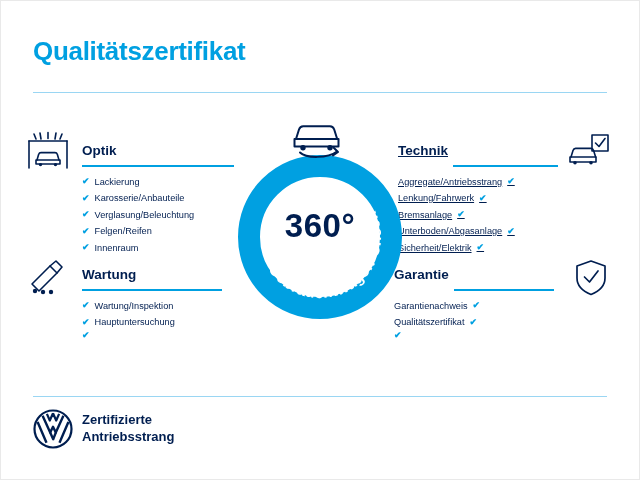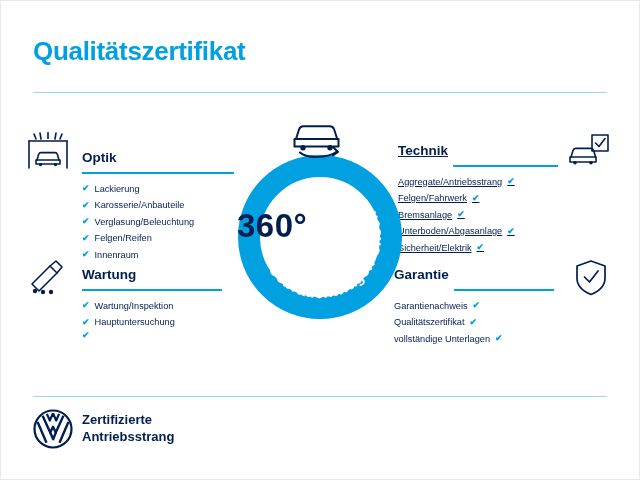--- a/index.html
+++ b/index.html
@@ -81,21 +81,21 @@
   }
 
   
   .left .block-head { justify-content: flex-start; }
   .left .items .item { justify-content: flex-start; }
   
   .right .block-head { justify-content: flex-end; flex-direction: row-reverse; }
   .right .items .item { justify-content: flex-end; flex-direction: row-reverse; }
 
   
-  #block-optik   { left: 82px;  top: 144px; width: 160px; margin-top: 7px; }
+  #block-optik   { left: 82px;  top: 144px; width: 160px; }
   #block-wartung { left: 82px;  top: 268px; width: 160px; }
   #block-technik { left: 398px; top: 144px; width: 160px; text-align: right; text-decoration: underline; }
   #block-garantie{ left: 394px; top: 268px; width: 160px; text-align: right; }
 
   #block-optik .block-rule    { width: 152px; }
   #block-wartung .block-rule  { width: 140px; }
   #block-technik .block-rule  { width: 105px; }
   #block-garantie .block-rule { width: 100px; }
 
   
@@ -119,21 +119,21 @@
   .badge-ring {
     position: absolute;
     left: 0; top: 0;
     width: 166px; height: 166px;
   }
   .badge-360 {
     position: absolute;
     left: 0;
     top: 53px;
     width: 166px;
-    text-align: left;
+    text-align: center;
     font-size: 33px;
     font-weight: bold;
     color: #001e50;
     letter-spacing: 0.5px;
   }
   .badge-car {
     position: absolute;
     left: 51px;
     top: -36px;
     width: 64px;
@@ -276,21 +276,21 @@
       <div class="block-title">Technik</div>
     </div>
     <div class="block-rule" style="margin-left:auto"></div>
     <div class="items">
       <div class="item">
           <span class="check">✔</span>
           <span>Aggregate/Antriebsstrang</span>
         </div>
       <div class="item">
           <span class="check">✔</span>
-          <span>Felgen/Fahrwerk</span>
+          <span>Lenkung/Fahrwerk</span>
         </div>
       <div class="item">
           <span class="check">✔</span>
           <span>Bremsanlage</span>
         </div>
       <div class="item">
           <span class="check">✔</span>
           <span>Unterboden/Abgasanlage</span>
         </div>
       <div class="item">
@@ -309,21 +309,20 @@
       <div class="item">
           <span class="check">✔</span>
           <span>Garantienachweis</span>
         </div>
       <div class="item">
           <span class="check">✔</span>
           <span>Qualitätszertifikat</span>
         </div>
       <div class="item">
           <span class="check">✔</span>
-          <span>vollständige Unterlagen</span>
         </div>
     </div>
   </div>
 
   <div class="badge">
 
     <svg class="badge-ring" viewBox="0 0 166 166">
       <defs>
         <path id="ringPath" d="M 22,83 A 61,61 0 1 0 144,83 A 61,61 0 1 0 22,83"></path>
       </defs>

